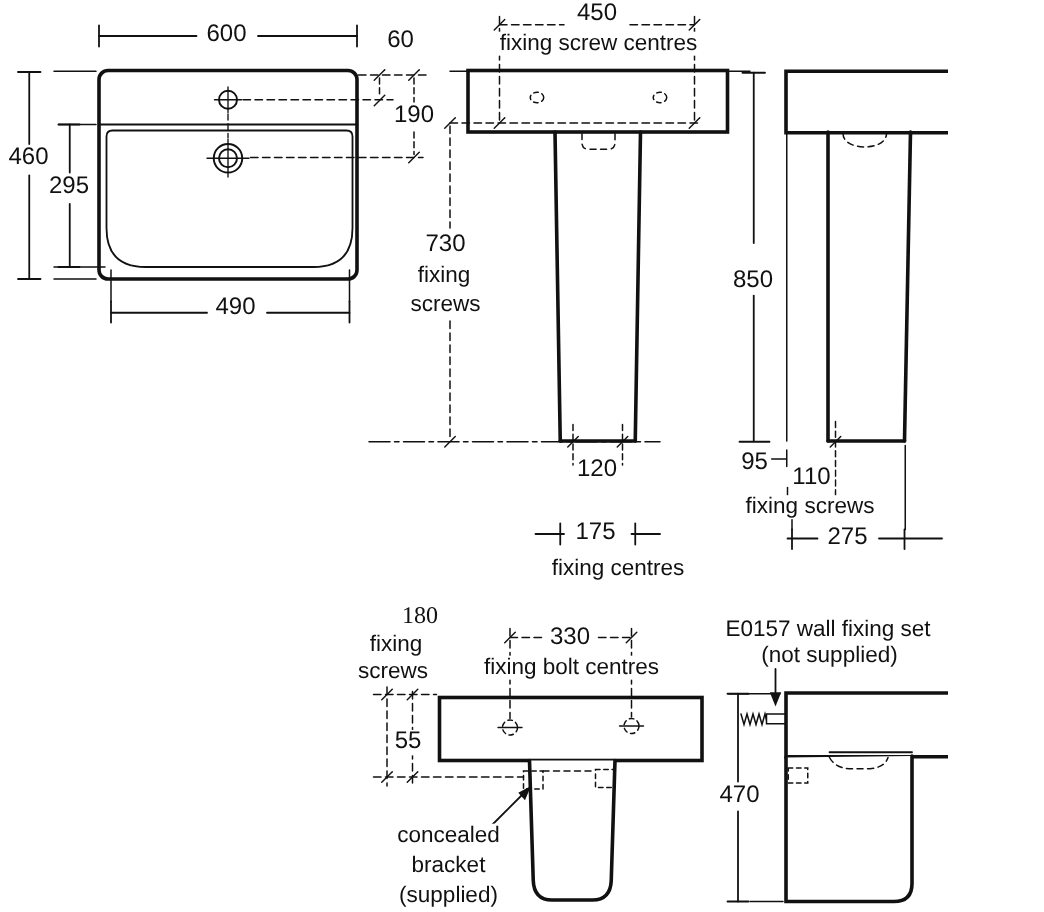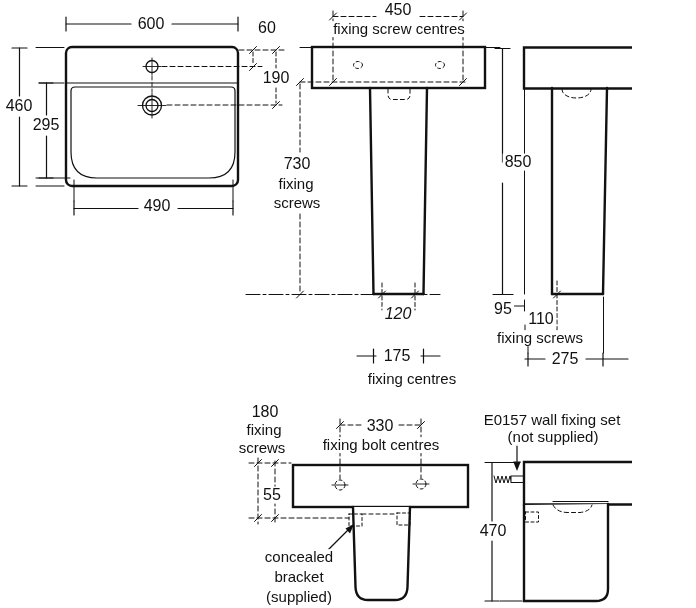--- a/index.html
+++ b/index.html
@@ -225,32 +225,32 @@
   <div class="lbl" style="left:276px;top:78px;">190</div>
   <div class="lbl" style="left:19px;top:106px;">460</div>
   <div class="lbl" style="left:46px;top:125px;">295</div>
   <div class="lbl" style="left:157px;top:206px;">490</div>
 
   <div class="lbl" style="left:398px;top:10px;">450</div>
   <div class="lbl sm" style="left:399px;top:29px;">fixing screw centres</div>
   <div class="lbl" style="left:297px;top:164px;">730</div>
   <div class="lbl sm" style="left:296px;top:184px;">fixing</div>
   <div class="lbl sm" style="left:297px;top:203px;">screws</div>
-  <div class="lbl" style="left:398px;top:314px;font-style:italic;">120</div>
+  <div class="lbl" style="left:398px;top:314px;">120</div>
   <div class="lbl sm" style="left:412px;top:334px;margin-top:45px;">fixing centres</div>
   <div class="lbl" style="left:397px;top:356px;">175</div>
 
   <div class="lbl" style="left:679px;top:70px;">140</div>
-  <div class="lbl" style="left:502px;top:162px;margin-left:16px;">850</div>
+  <div class="lbl" style="left:502px;top:188px;">850</div>
   <div class="lbl" style="left:503px;top:309px;">95</div>
   <div class="lbl" style="left:541px;top:319px;">110</div>
   <div class="lbl sm" style="left:540px;top:338px;">fixing screws</div>
   <div class="lbl" style="left:565px;top:359px;">275</div>
 
-  <div class="lbl" style="left:265px;top:412px;">180</div>
+  <div class="lbl" style="left:280px;top:412px;font-family:Liberation Serif, serif;">180</div>
   <div class="lbl sm" style="left:264px;top:430px;">fixing</div>
   <div class="lbl sm" style="left:262px;top:448px;">screws</div>
   <div class="lbl" style="left:380px;top:426px;">330</div>
   <div class="lbl sm" style="left:381px;top:445px;text-align:center;">fixing bolt centres</div>
   <div class="lbl" style="left:272px;top:495px;">55</div>
   <div class="lbl sm" style="left:299px;top:557px;">concealed</div>
   <div class="lbl sm" style="left:299px;top:577px;">bracket</div>
   <div class="lbl sm" style="left:299px;top:597px;">(supplied)</div>
 
   <div class="lbl sm" style="left:552px;top:420px;">E0157 wall fixing set</div>

